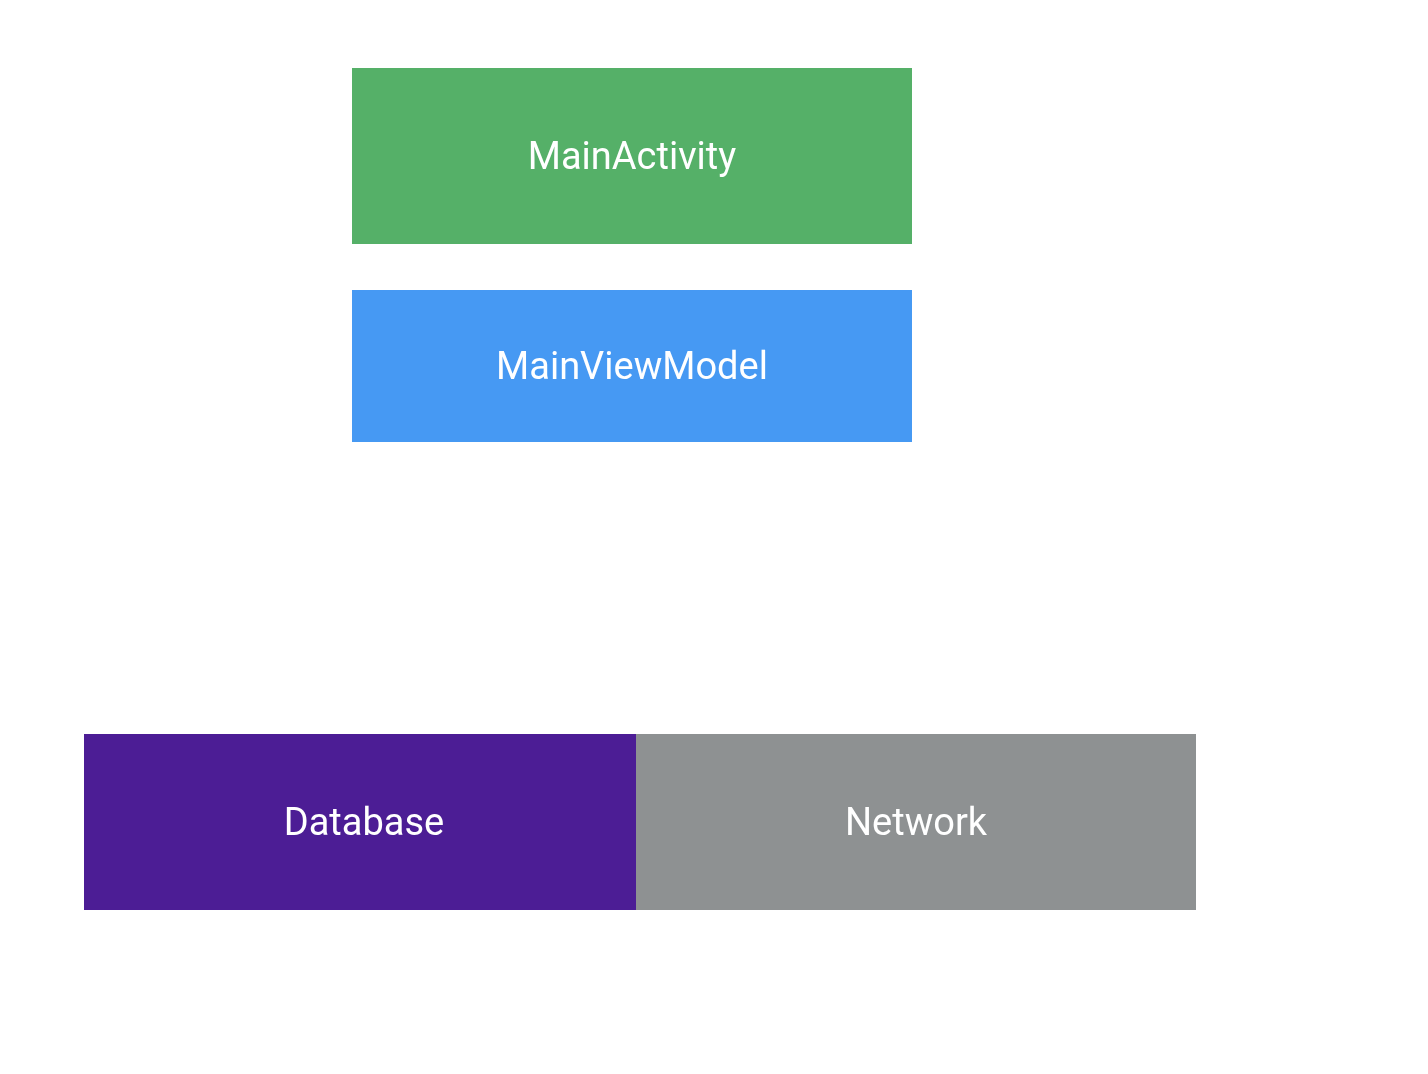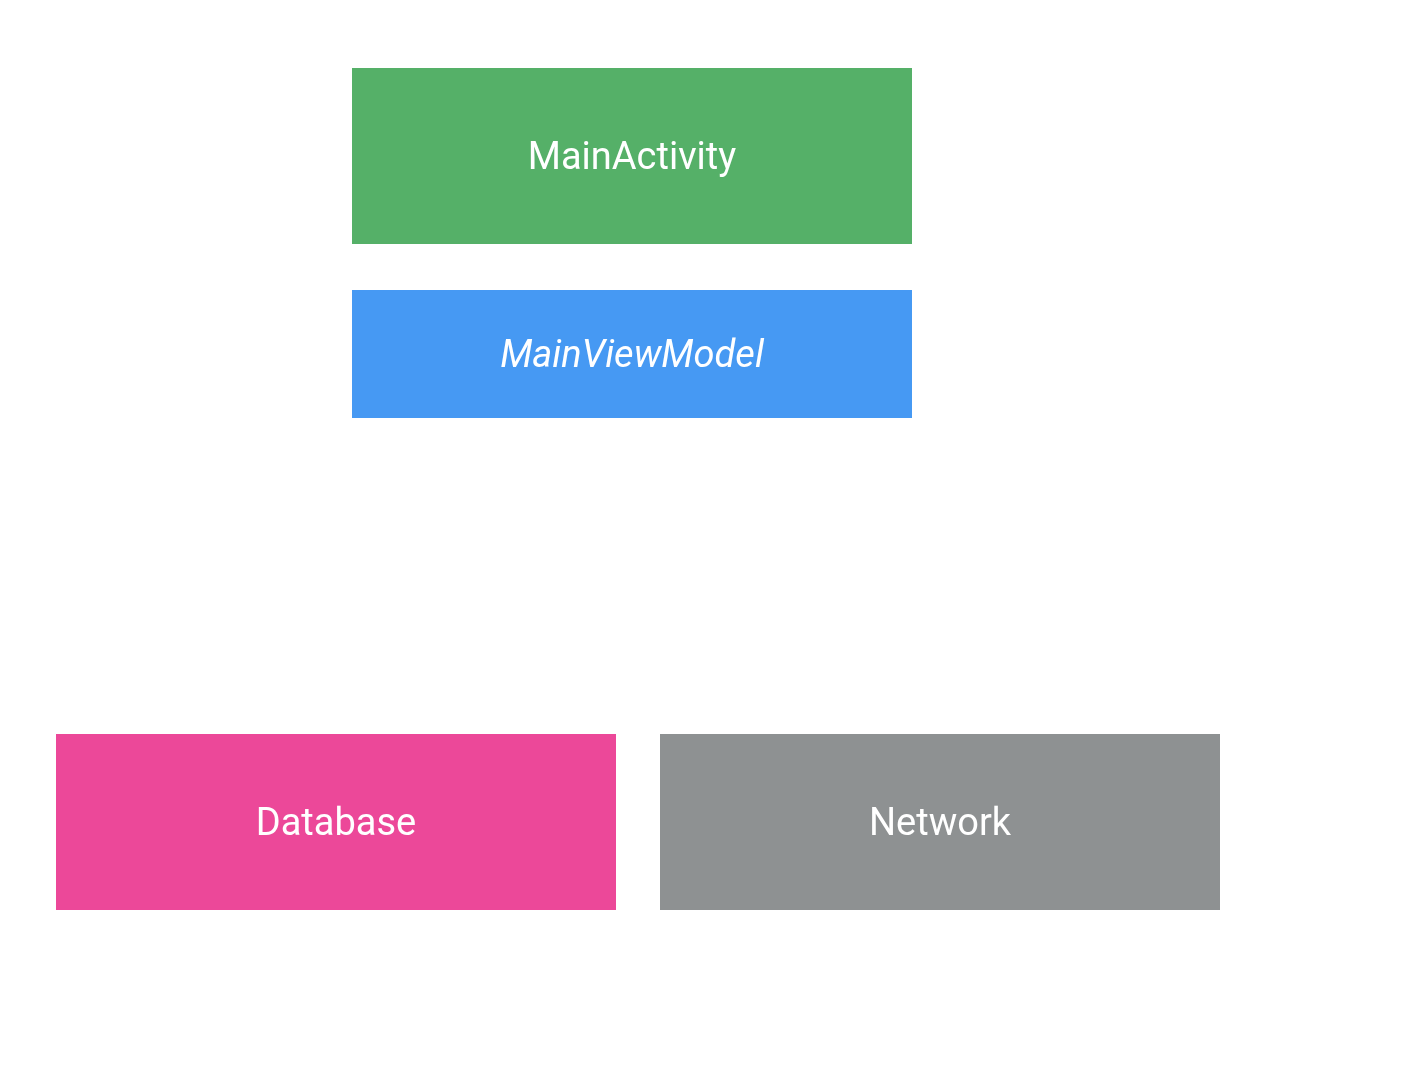--- a/index.html
+++ b/index.html
@@ -31,47 +31,46 @@
     .box-activity {
       left: 352px;
       top: 68px;
       width: 560px;
       height: 176px;
     }
     .box-viewmodel {
       left: 352px;
       top: 290px;
       width: 560px;
-      height: 128px;
-      font-style: italic;
+      height: 152px;
     }
     .box-repository {
       left: 352px;
       top: 512px;
       width: 560px;
       height: 176px;
     }
     .box-database {
       left: 56px;
       top: 734px;
       width: 560px;
       height: 176px;
     }
     .box-network {
-      left: 660px;
+      left: 636px;
       top: 734px;
       width: 560px;
       height: 176px;
     }
   </style>
 </head>
 <body>
 
 <div class="diagram-container">
   <div class="box box-activity" style="background-color: rgb(85, 176, 104);">MainActivity</div>
 
   <div class="box box-viewmodel" style="background-color: rgb(70, 153, 243);">MainViewModel</div>
 
 
-  <div class="box box-database" style="background-color: #ec4899;">Database</div>
+  <div class="box box-database" style="background-color: #4c1d95; margin-left: 28px;">Database</div>
 
   <div class="box box-network" style="background-color: rgb(142, 145, 146);">Network</div>
 </div>
 
 </body></html>

